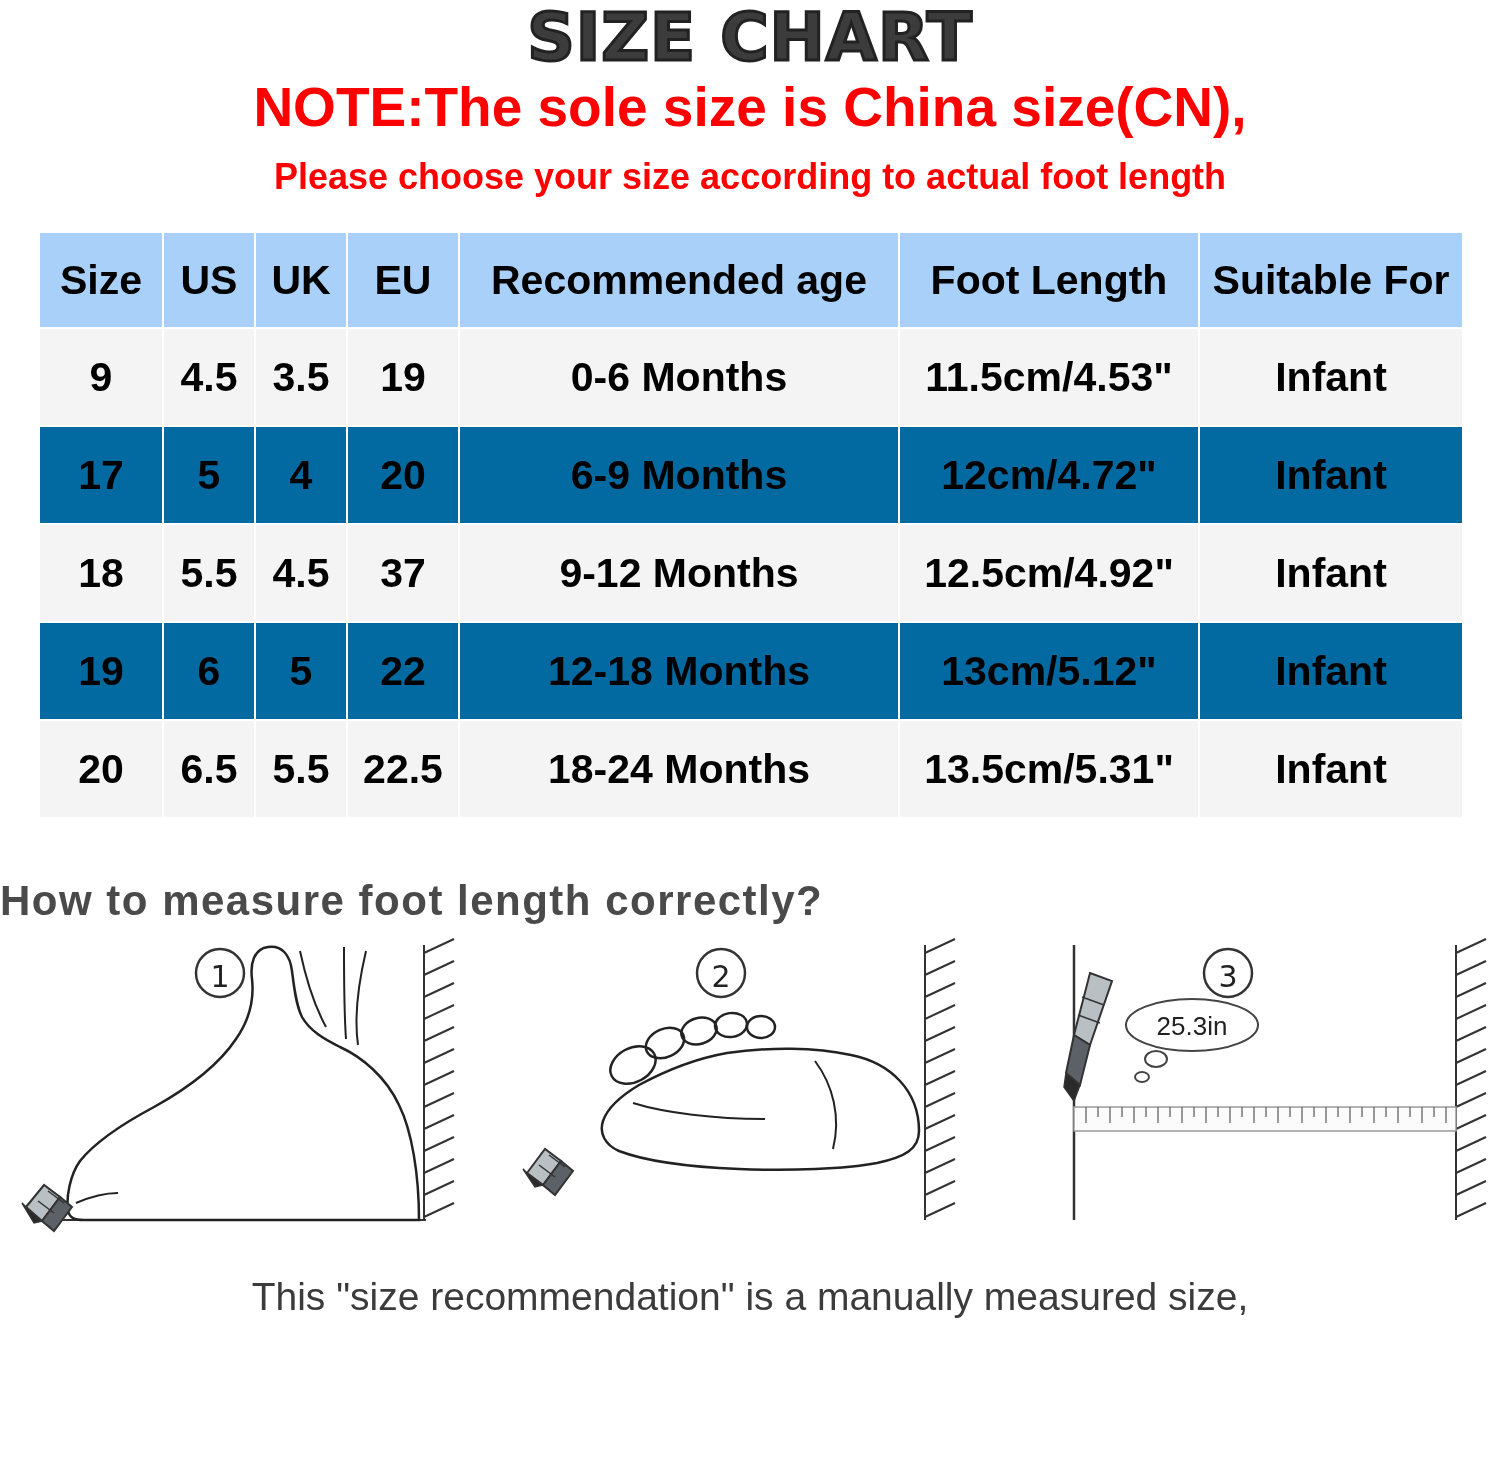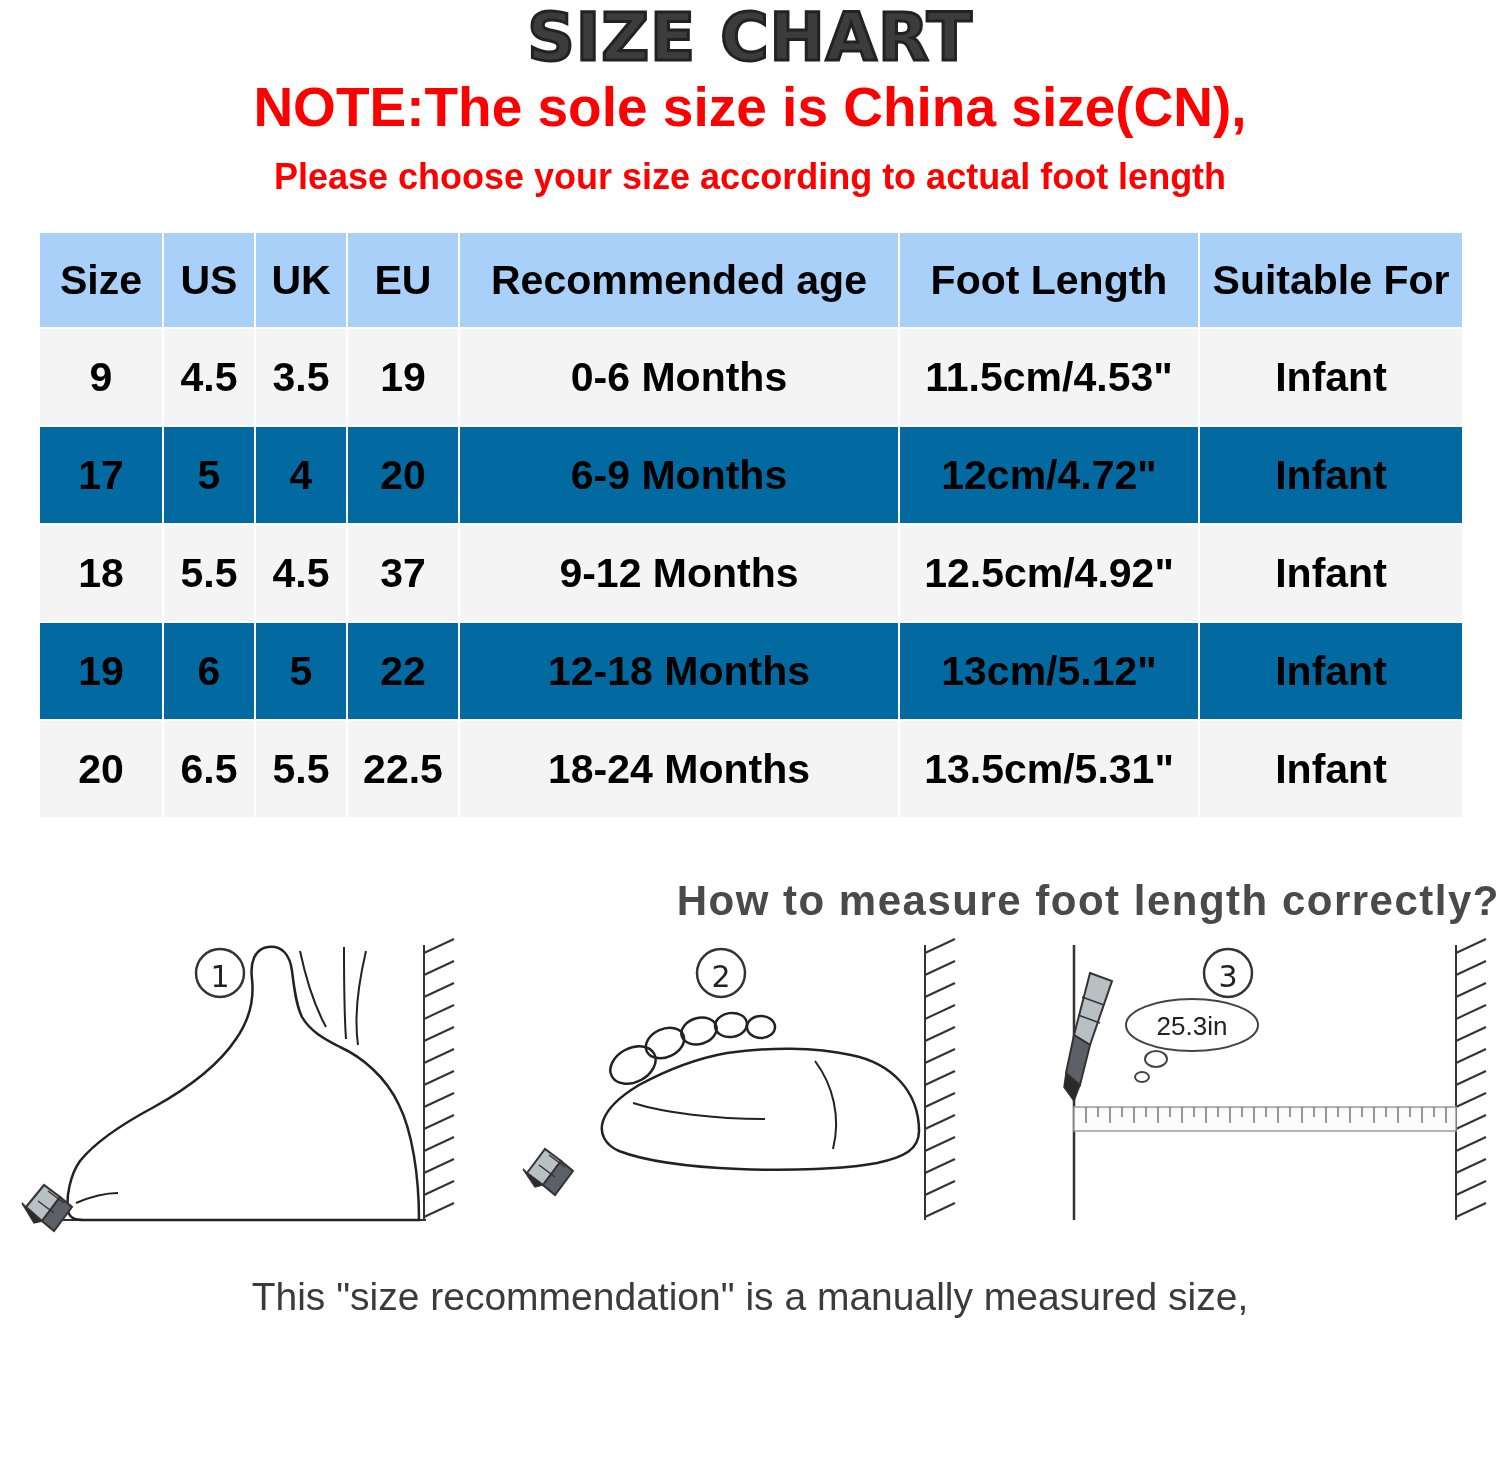--- a/index.html
+++ b/index.html
@@ -79,21 +79,21 @@
   col.c-size { width: 124px; }
   col.c-us   { width: 92px; }
   col.c-uk   { width: 92px; }
   col.c-eu   { width: 112px; }
   col.c-age  { width: 440px; }
   col.c-len  { width: 300px; }
   col.c-suit { width: 264px; }
 
   
   .howto {
-    text-align: right;
+    text-align: left;
     font-size: 42px;
     font-weight: bold;
     color: #4a4a4a;
     letter-spacing: 1.5px;
     margin-top: 58px;
     font-family: "Liberation Sans", sans-serif;
   }
 
   .diagrams {
     margin-top: 10px;

